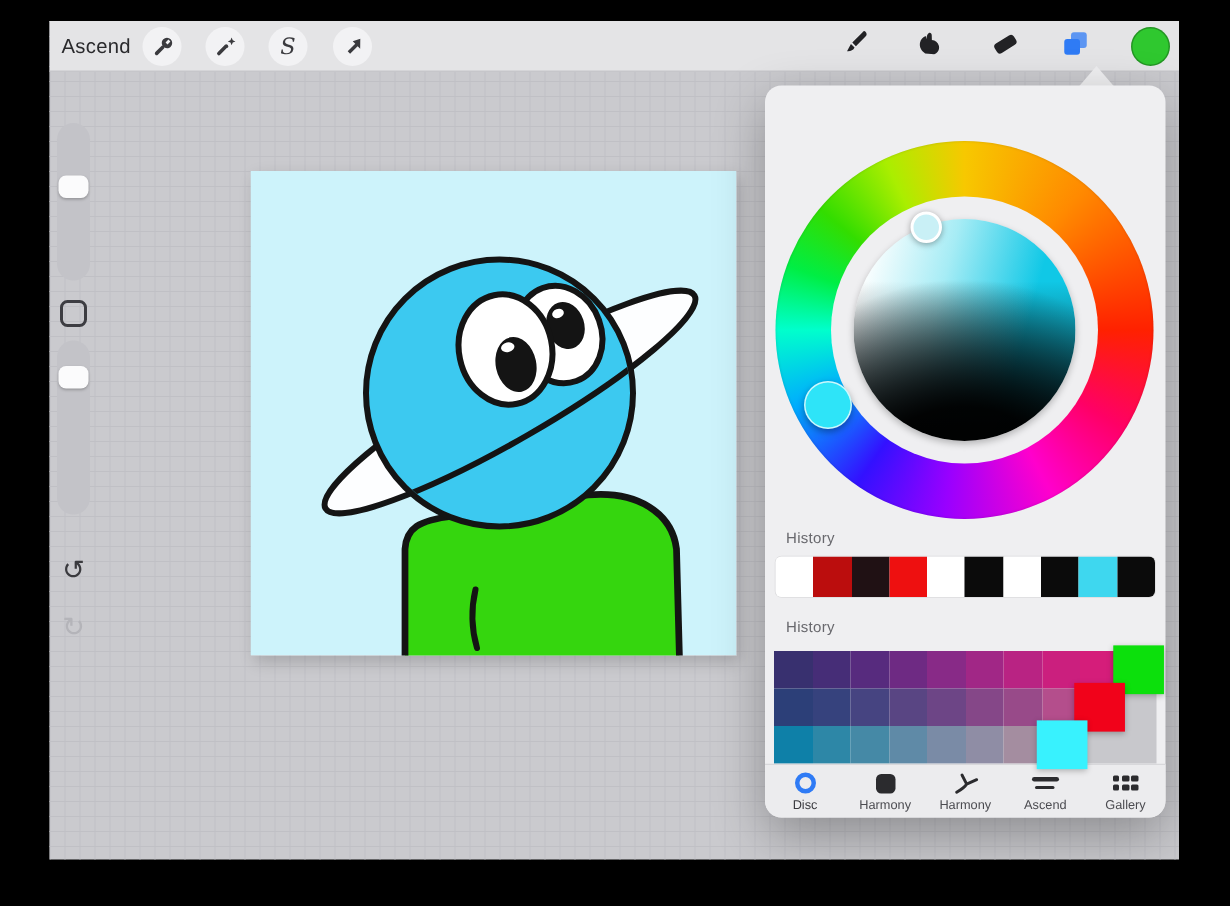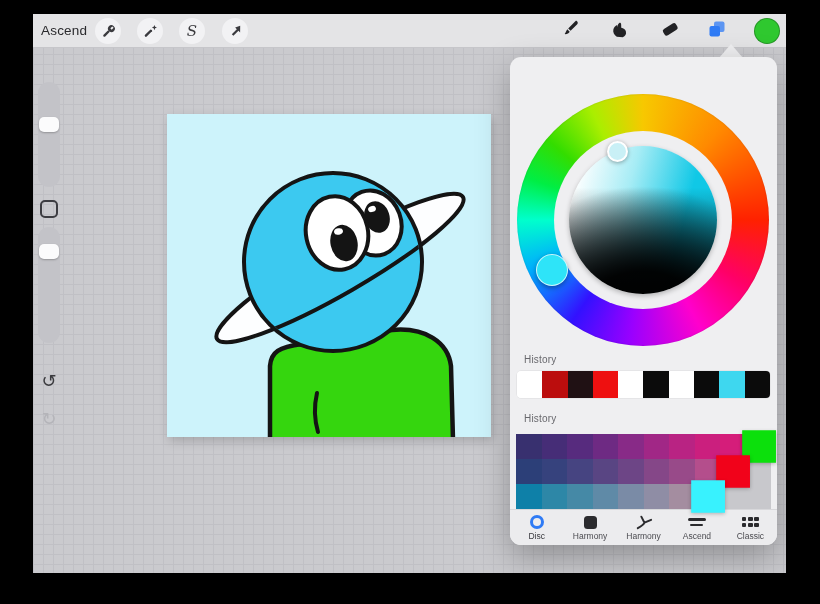--- a/index.html
+++ b/index.html
@@ -358,18 +358,18 @@
           <span class="ic">
             <span class="ti-palettes">
               <i></i>
               <i></i>
               <i></i>
               <i></i>
               <i></i>
               <i></i>
             </span>
           </span>
-          <div class="lbl">Classic</div>
+          <div class="lbl">Gallery</div>
         </div>
       </div>
   </div>
 
 </div>
 
 </body></html>

